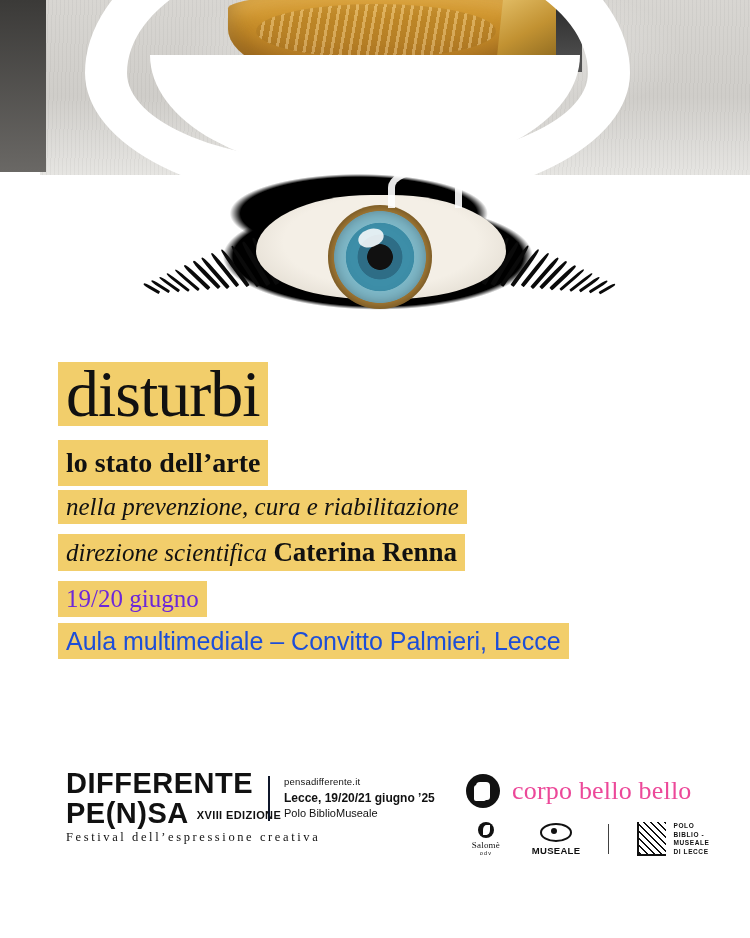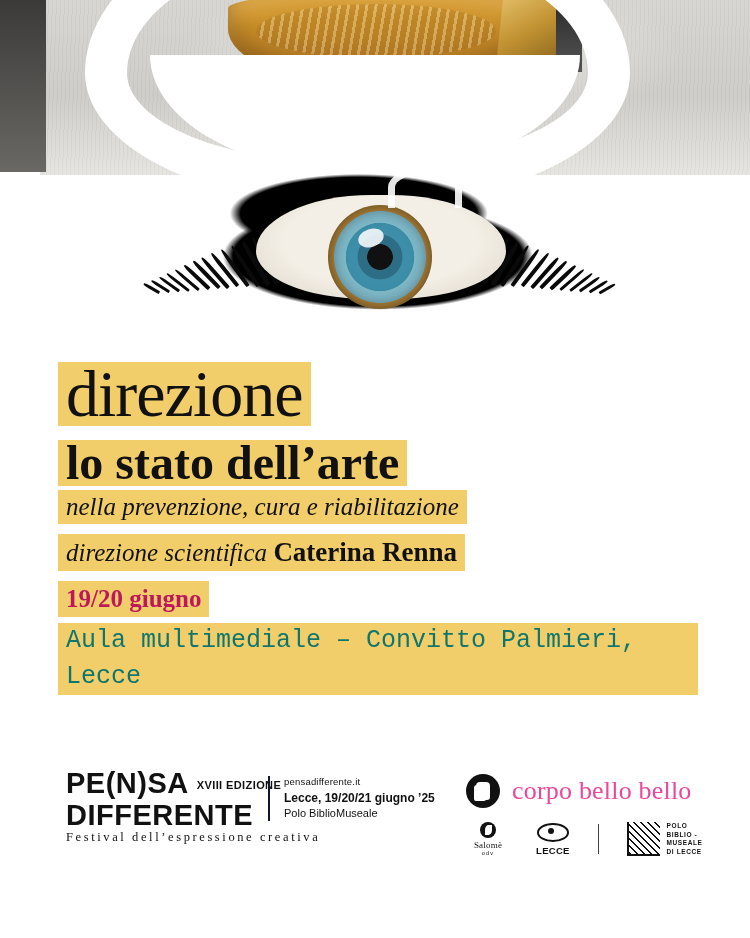--- a/index.html
+++ b/index.html
@@ -208,21 +208,21 @@
     font-size: 55px;
     line-height: 58px;
     font-weight: 400;
     color: #111;
     margin: -8px 0 0 0;
     letter-spacing: -0.5px;
   }
   .t-stato {
     font-family: "Liberation Serif", serif;
     font-weight: 700;
-    font-size: 48px;
+    font-size: 28px;
     line-height: 46px;
     color: #111;
     margin: 14px 0 0 0;
   }
   .t-sub {
     font-family: "Liberation Serif", serif;
     font-style: italic;
     font-size: 25px;
     line-height: 34px;
     color: #111;
@@ -238,29 +238,28 @@
   }
   .t-direzione b {
     font-style: normal;
     font-weight: 700;
     font-size: 27px;
   }
   .t-date {
     font-family: "Liberation Serif", serif;
     font-size: 25px;
     line-height: 36px;
-    color: #be185d;
+    color: #6d28d9;
     margin: 10px 0 0 0;
-    font-weight: bold;
   }
   .t-place {
-    font-family: Liberation Mono, monospace;
+    font-family: Liberation Sans, sans-serif;
     font-size: 25px;
     line-height: 36px;
-    color: #0f766e;
+    color: #1d4ed8;
     margin: 6px 0 0 0;
   }
 
   
   .footer {
     position: absolute;
     left: 0;
     top: 760px;
     width: 750px;
     height: 178px;
@@ -485,21 +484,21 @@
         </div>
       <div class="eye-white"></div>
       <div class="iris"></div>
       <div class="brow-shape"></div>
     </div>
 
   </div>
 
   <div class="title-block">
     <div class="t-convegno">
-      <span class="hl">direzione</span>
+      <span class="hl">disturbi</span>
     </div>
 
     <div class="t-stato">
       <span class="hl">lo stato dell’arte</span>
     </div>
     <div class="t-sub">
       <span class="hl">nella prevenzione, cura e riabilitazione</span>
     </div>
 
     <div class="t-direzione">
@@ -513,24 +512,24 @@
       <span class="hl">19/20 giugno</span>
     </div>
     <div class="t-place">
       <span class="hl">Aula multimediale  –  Convitto Palmieri, Lecce</span>
     </div>
   </div>
 
   <div class="footer">
 
     <div class="pensa-block">
+      <div class="pensa-line">DIFFERENTE</div>
       <div class="pensa-line">
         <span>PE(N)SA</span><span class="pensa-ed">XVIII EDIZIONE</span>
       </div>
-      <div class="pensa-line">DIFFERENTE</div>
       <div class="pensa-tag">Festival dell’espressione creativa</div>
     </div>
 
     <div class="pensa-meta">
       <div class="site">pensadifferente.it</div>
       <div class="l1">Lecce, 19/20/21 giugno ’25</div>
       <div class="l2">Polo BiblioMuseale</div>
     </div>
 
     <div class="cbb-block">
@@ -541,21 +540,21 @@
 
       <div class="partners">
         <div class="salome">
           <div class="circ"></div>
           <div class="nm">Salomè</div>
           <div class="sub">odv</div>
         </div>
 
         <div class="bigsur">
           <div class="mark"></div>
-          <div class="nm">LECCE</div>
+          <div class="nm">MUSEALE</div>
         </div>
 
         <div class="divider-v"></div>
 
         <div class="polo">
           <div class="grid"></div>
           <div class="txt">
             <div>POLO</div>
             <div>BIBLIO - MUSEALE</div>
             <div>DI LECCE</div>

